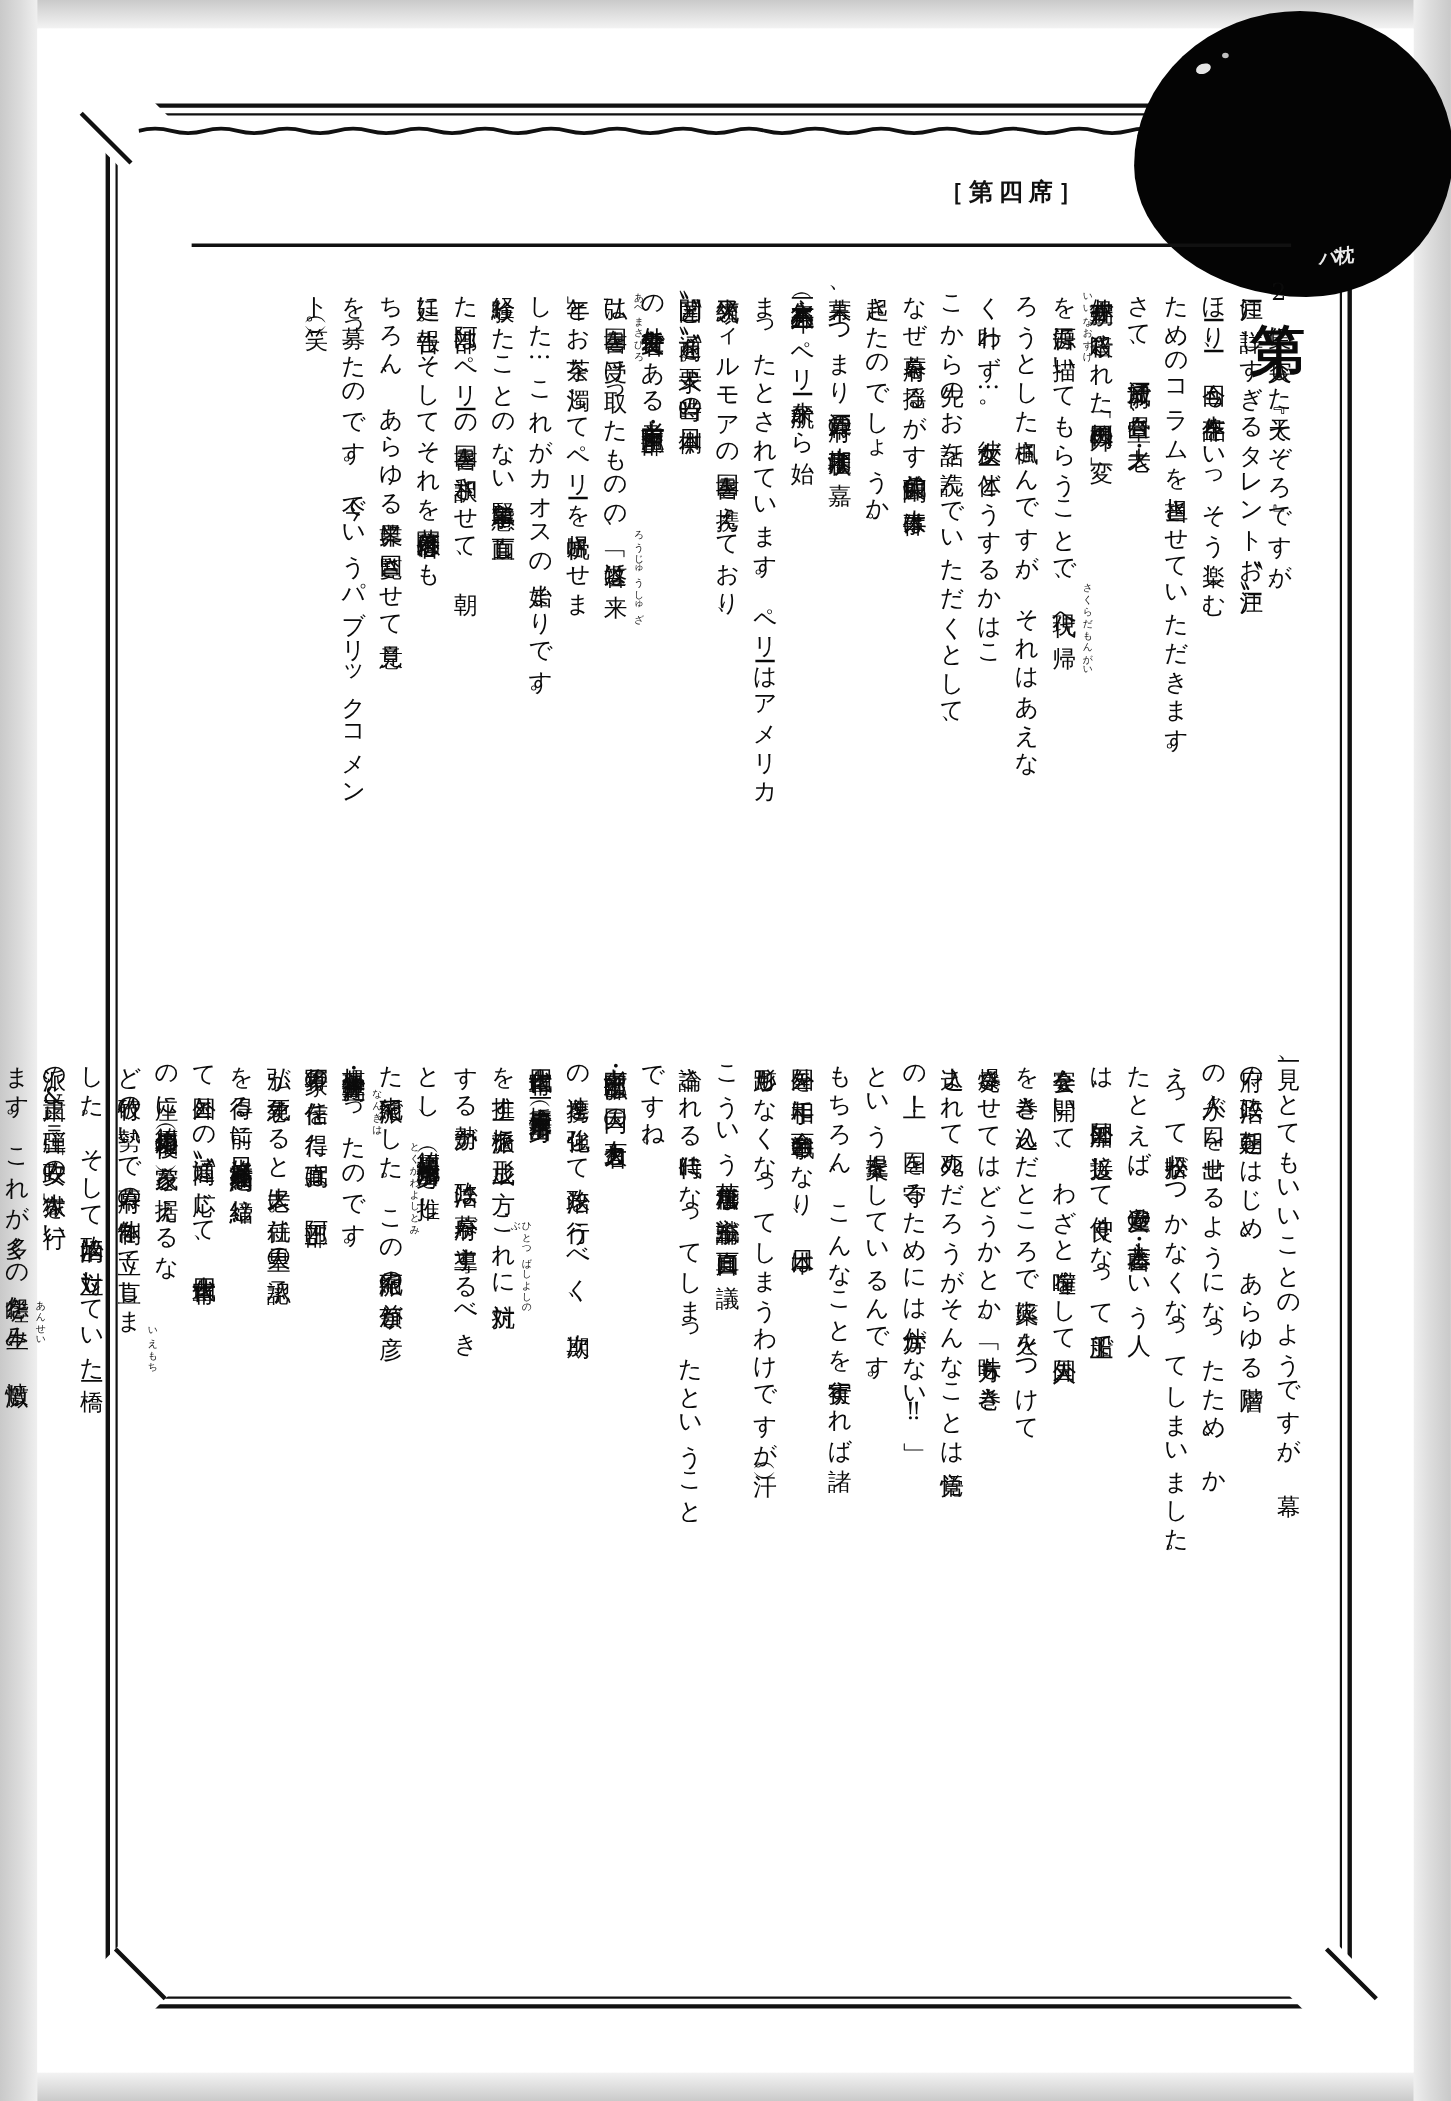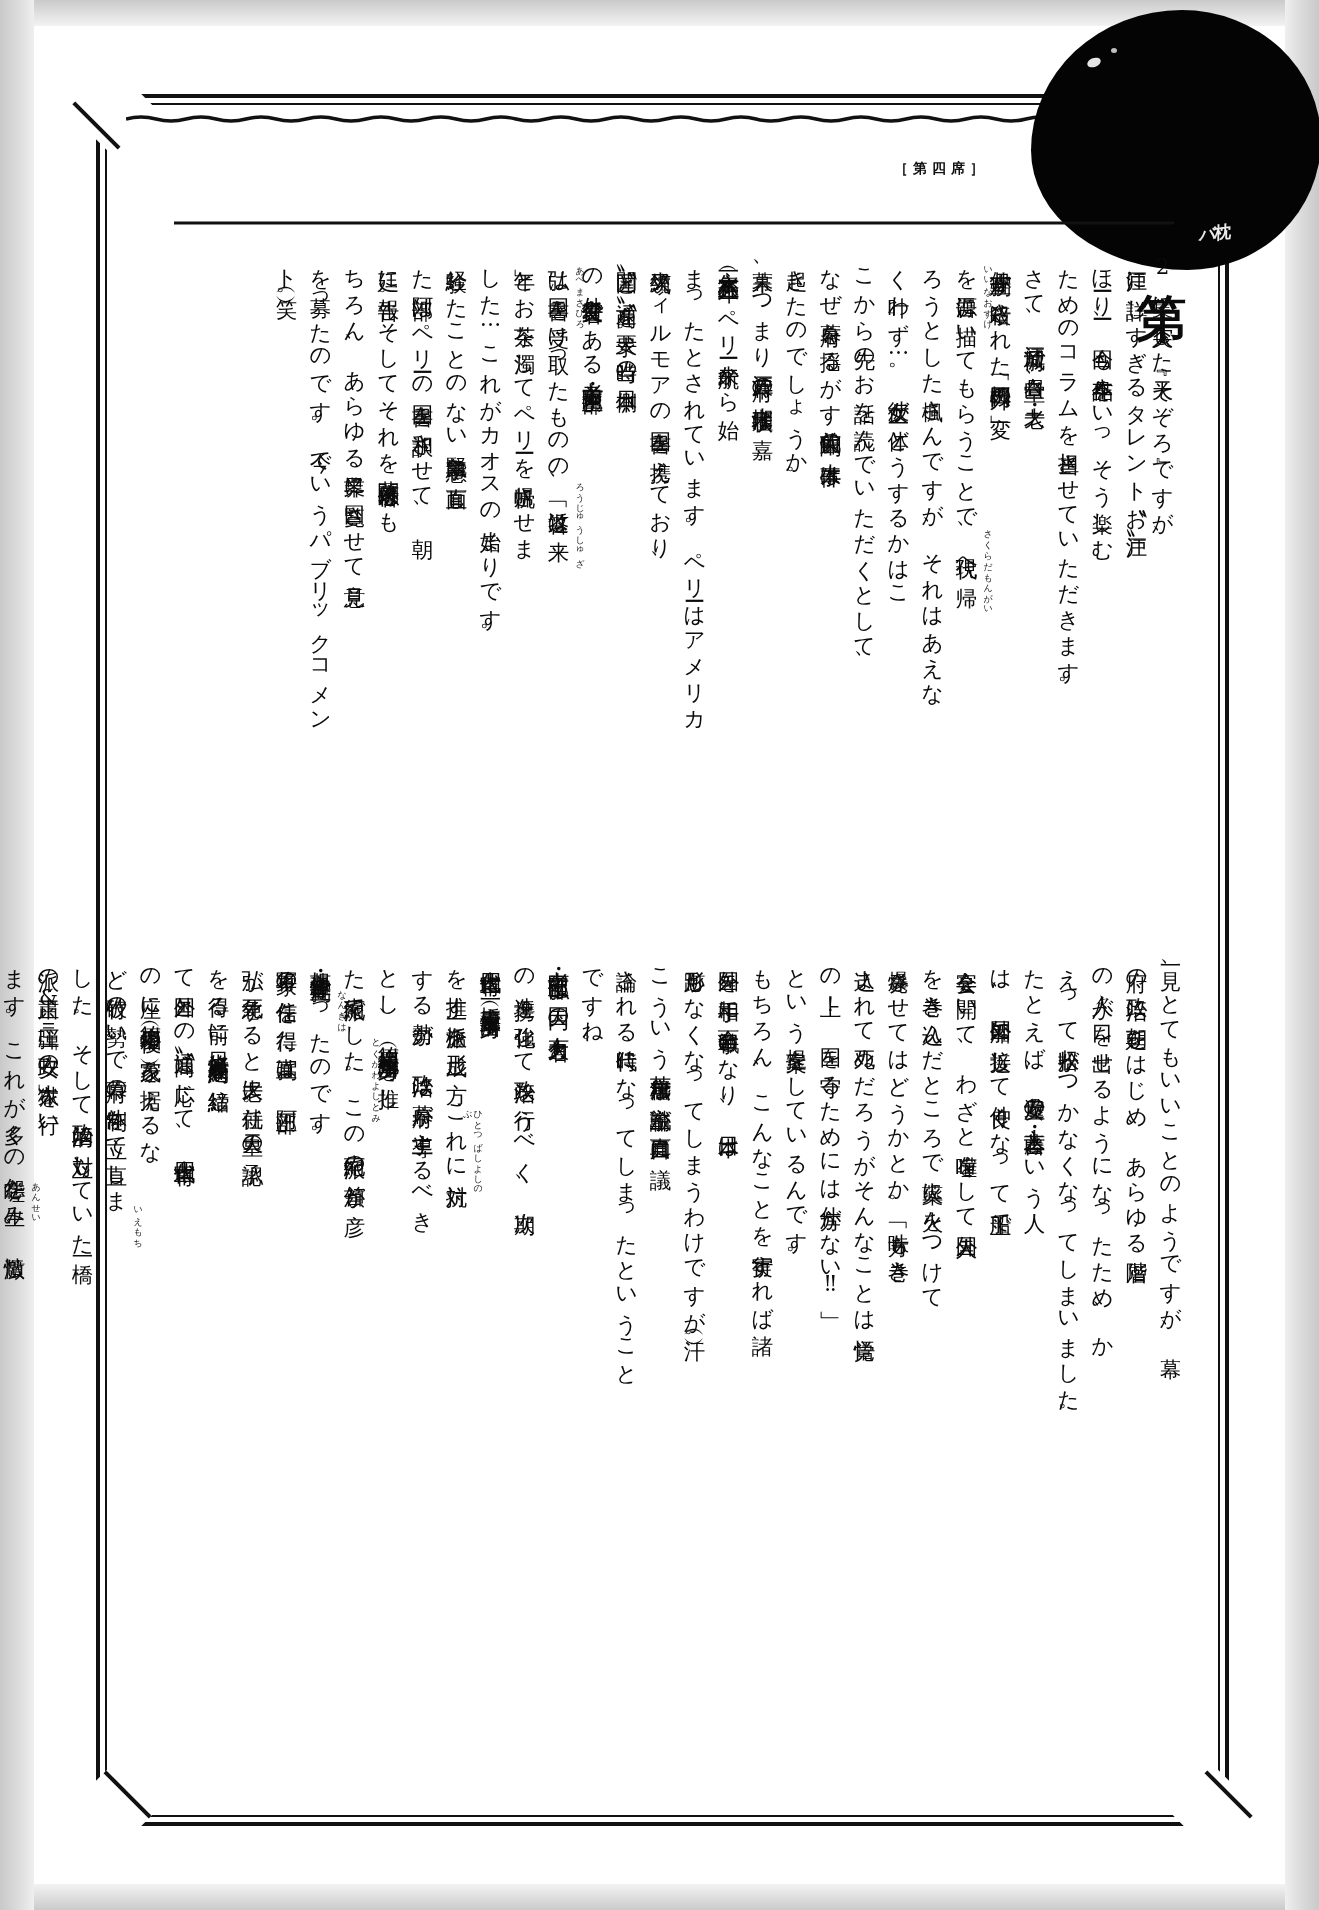--- a/index.html
+++ b/index.html
@@ -149,21 +149,21 @@
     right: 200px;
     top: 38px;
     display: flex;
     align-items: baseline;
     gap: 12px;
     white-space: nowrap;
   }
   #chapter-tag {
     font-family: "DejaVu Sans", "Liberation Sans", sans-serif;
     font-weight: bold;
-    font-size: 14px;
+    font-size: 22px;
     letter-spacing: 5px;
     color: #111;
   }
   #chapter-title {
     font-family: "DejaVu Sans", "Liberation Sans", sans-serif;
     font-weight: bold;
     font-size: 40px;
     letter-spacing: 2px;
     color: #111;
   }

